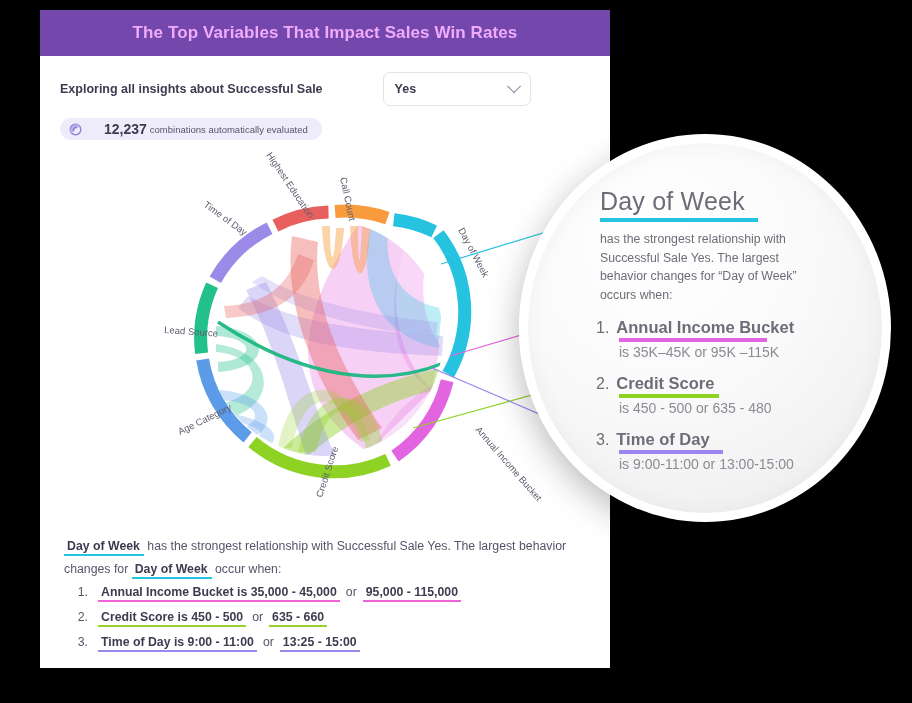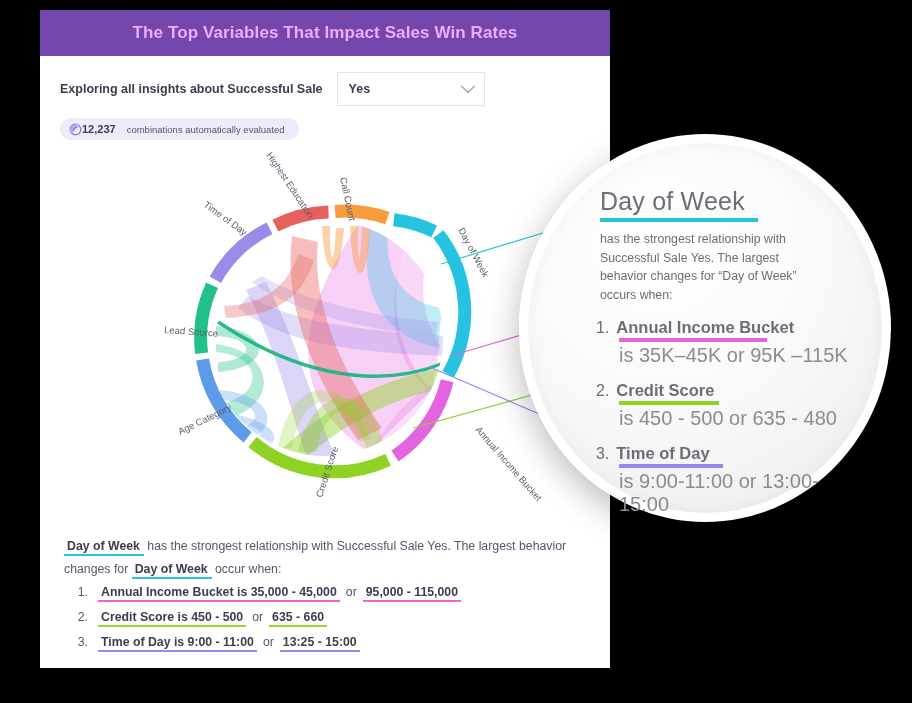--- a/index.html
+++ b/index.html
@@ -7,34 +7,34 @@
        font-family:"Liberation Sans",sans-serif;}
 
   
   #card{position:absolute;left:40px;top:10px;width:570px;height:658px;
         background:#fff;box-shadow:0 2px 14px rgba(0,0,0,.25);}
   #card-header{height:46px;background:#7447ac;display:flex;align-items:center;
                justify-content:center;}
   #card-title{color:#f0abfc;font-size:17px;font-weight:bold;letter-spacing:.1px;}
 
   
-  #controls{display:flex;align-items:center;padding:16px 20px 0 20px;}
+  #controls{display:flex;align-items:center;padding:16px 20px 0 20px;gap:46px;}
   #explore-label{font-size:12.5px;font-weight:bold;color:#3c3c50;}
   #dropdown{margin-left:14px;width:124px;height:32px;border:1px solid #e2e2ea;
-            border-radius:1px;display:flex;align-items:center;
+            border-radius:7px;display:flex;align-items:center;
             justify-content:space-between;padding:0 11px;background:#fff;}
   #dropdown-value{font-size:12.5px;font-weight:bold;color:#3c3c50;}
   .chev{width:9px;height:9px;border-right:1.6px solid #8a8aa0;
         border-bottom:1.6px solid #8a8aa0;transform:rotate(45deg) translate(-2px,-2px);}
 
   
   #badge{margin:12px 0 0 20px;display:inline-flex;align-items:center;
          background:#eeecfb;border-radius:13px;height:22px;padding:0 14px 0 9px;}
-  #badge-count{font-size:11px;font-weight:bold;color:#3c3c50;margin-left:0;}
-  #badge-text{font-size:9.5px;color:#55556a;margin-left:11px;}
+  #badge-count{font-size:14px;font-weight:bold;color:#3c3c50;margin-left:22px;}
+  #badge-text{font-size:9.5px;color:#55556a;margin-left:3px;}
 
   
   #chart-wrap{position:absolute;left:0;top:130px;width:570px;height:400px;}
   #chart-svg{display:block;}
 
   
   #insight{position:absolute;left:24px;top:525px;width:530px;}
   #insight-para{font-size:12.3px;color:#55556a;line-height:23px;}
   .hl{font-weight:bold;color:#3c3c50;padding:0 4px 1px 3px;
       border-bottom:2.4px solid #25c3e0;}
@@ -57,21 +57,21 @@
   #mag-inner{position:absolute;left:72px;top:44px;width:262px;}
   #mag-title{font-size:25px;color:#6d6d78;letter-spacing:.2px;}
   #mag-title-ul{height:4px;width:158px;background:#25c3e0;margin:2px 0 8px 0;}
   #mag-desc{font-size:12.3px;color:#6d6d78;line-height:18.5px;width:212px;}
   #mag-list{list-style:none;margin:14px 0 0 -4px;padding:0;}
   #mag-list li{margin-bottom:14px;}
   .mag-row{display:flex;align-items:baseline;}
   .mag-num{font-size:16px;color:#6d6d78;margin-right:7px;}
   .mag-name{font-size:16.5px;font-weight:bold;color:#6d6d78;}
   .mag-ul{height:4px;margin:1px 0 2px 23px;}
-  .mag-val{font-size:20px;color:#8b8b95;margin-left:23px;}
+  .mag-val{font-size:14px;color:#8b8b95;margin-left:23px;}
   .bg-pink{background:#e364e0;}
   .bg-lime{background:#8ed224;}
   .bg-purp{background:#9b85ee;}
 
   
   #connectors{position:absolute;left:0;top:0;width:912px;height:703px;
               pointer-events:none;}
 </style>
 </head>
 <body>

